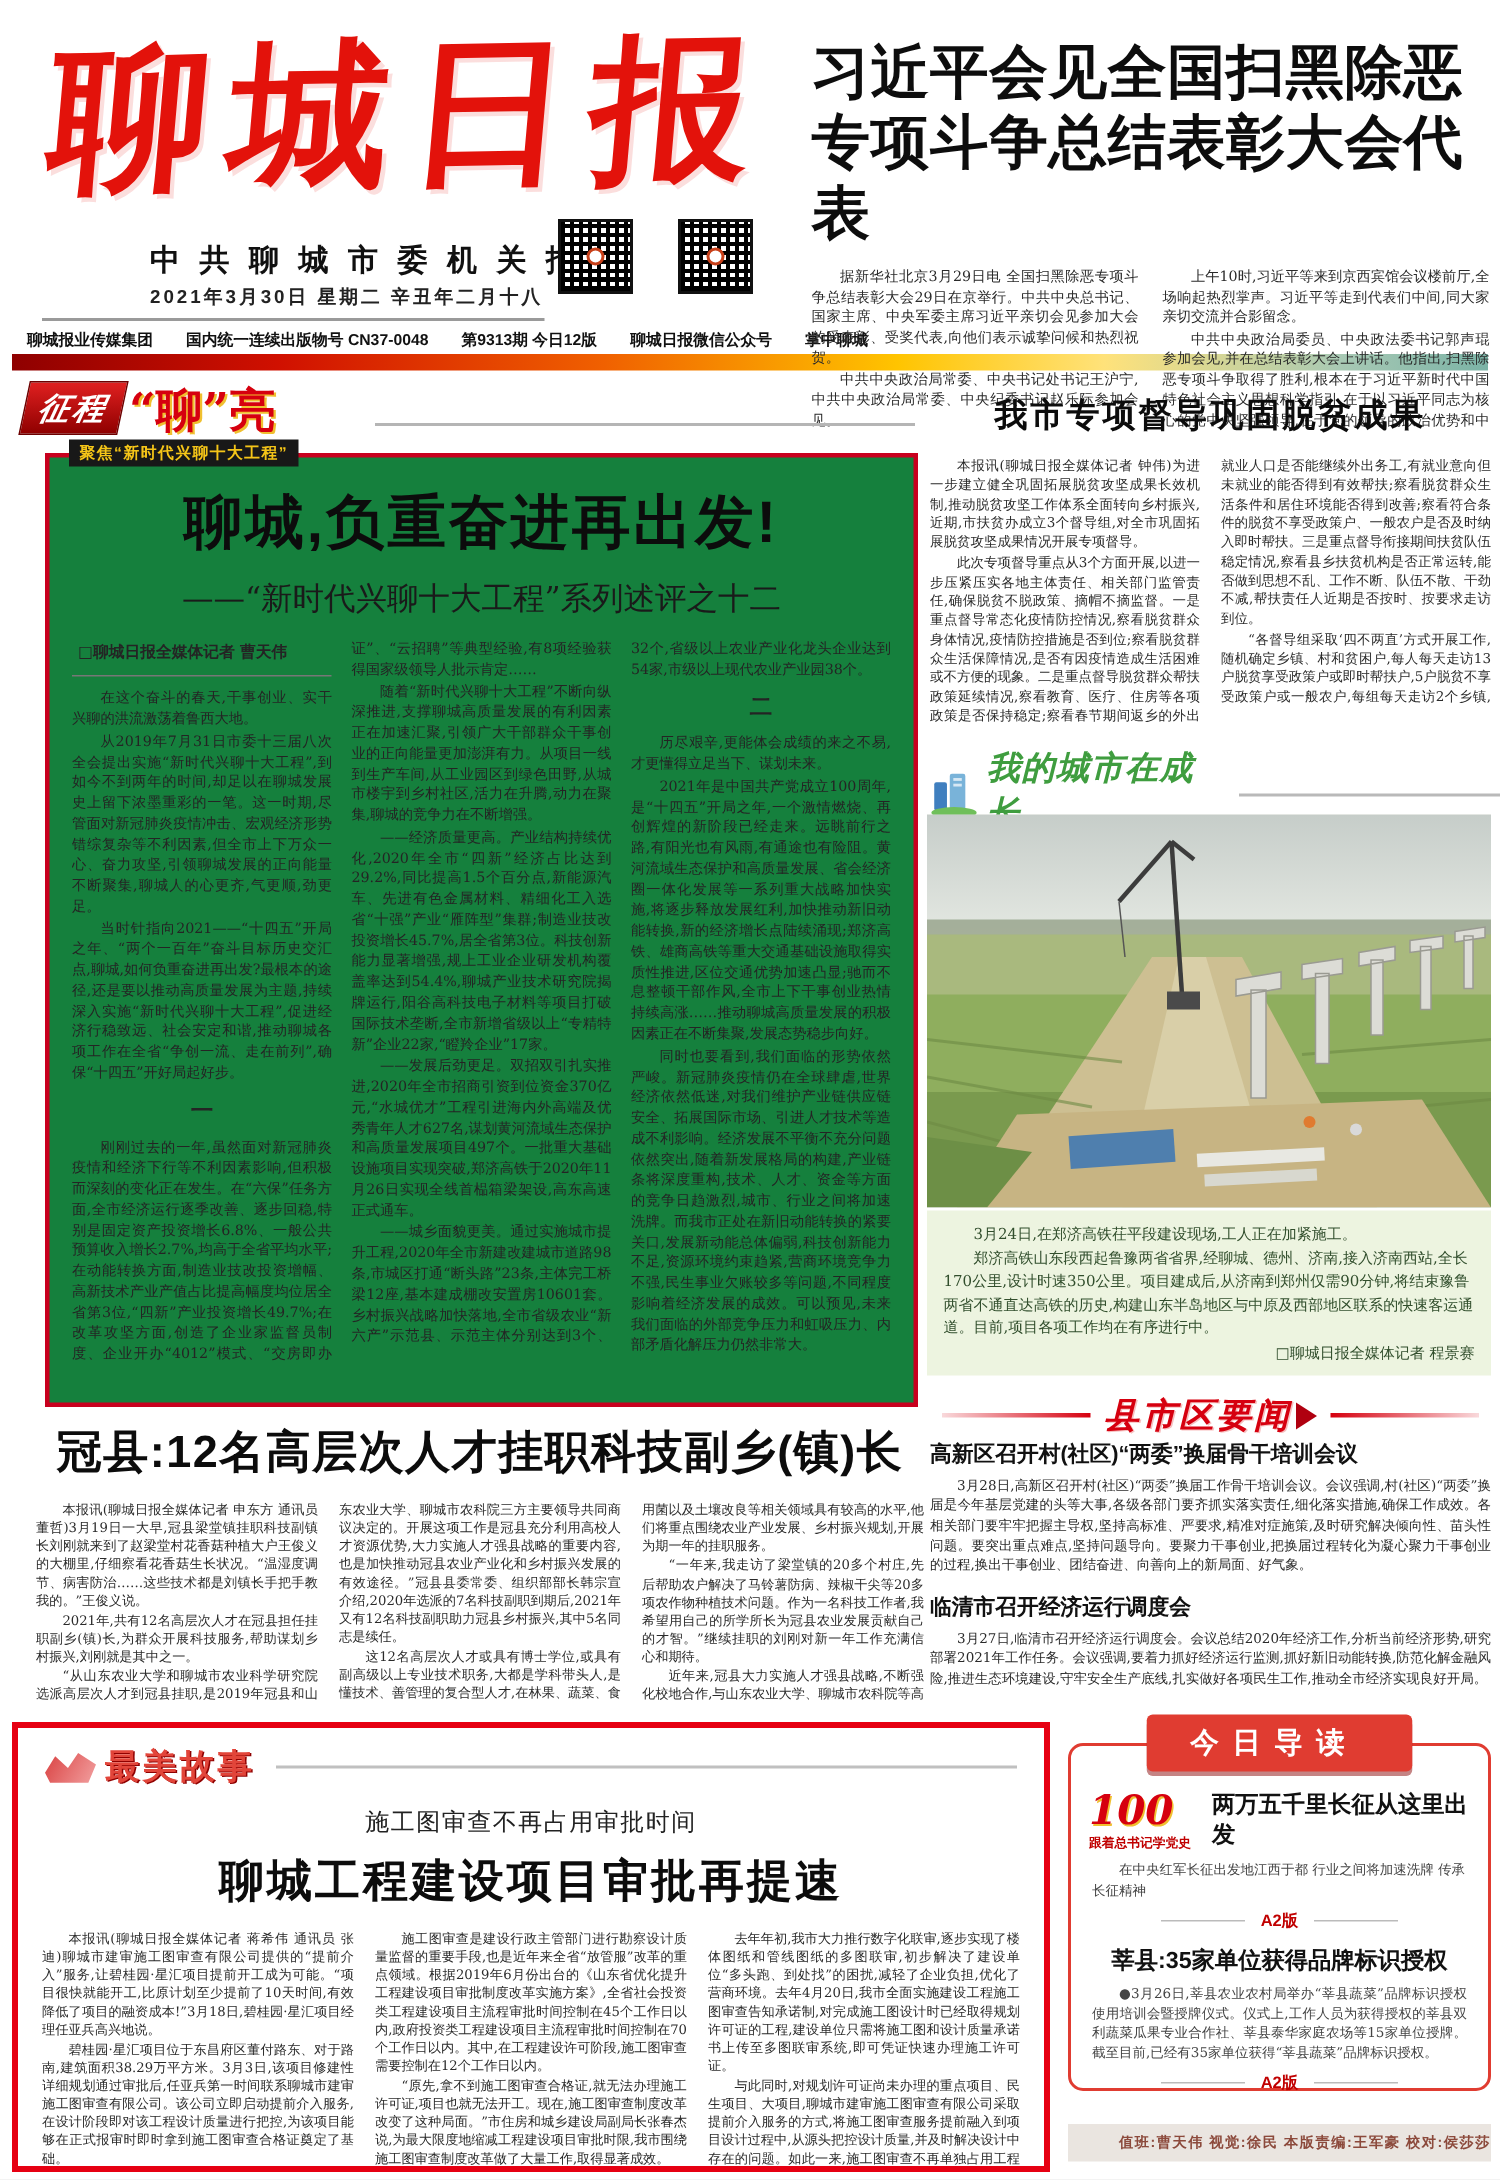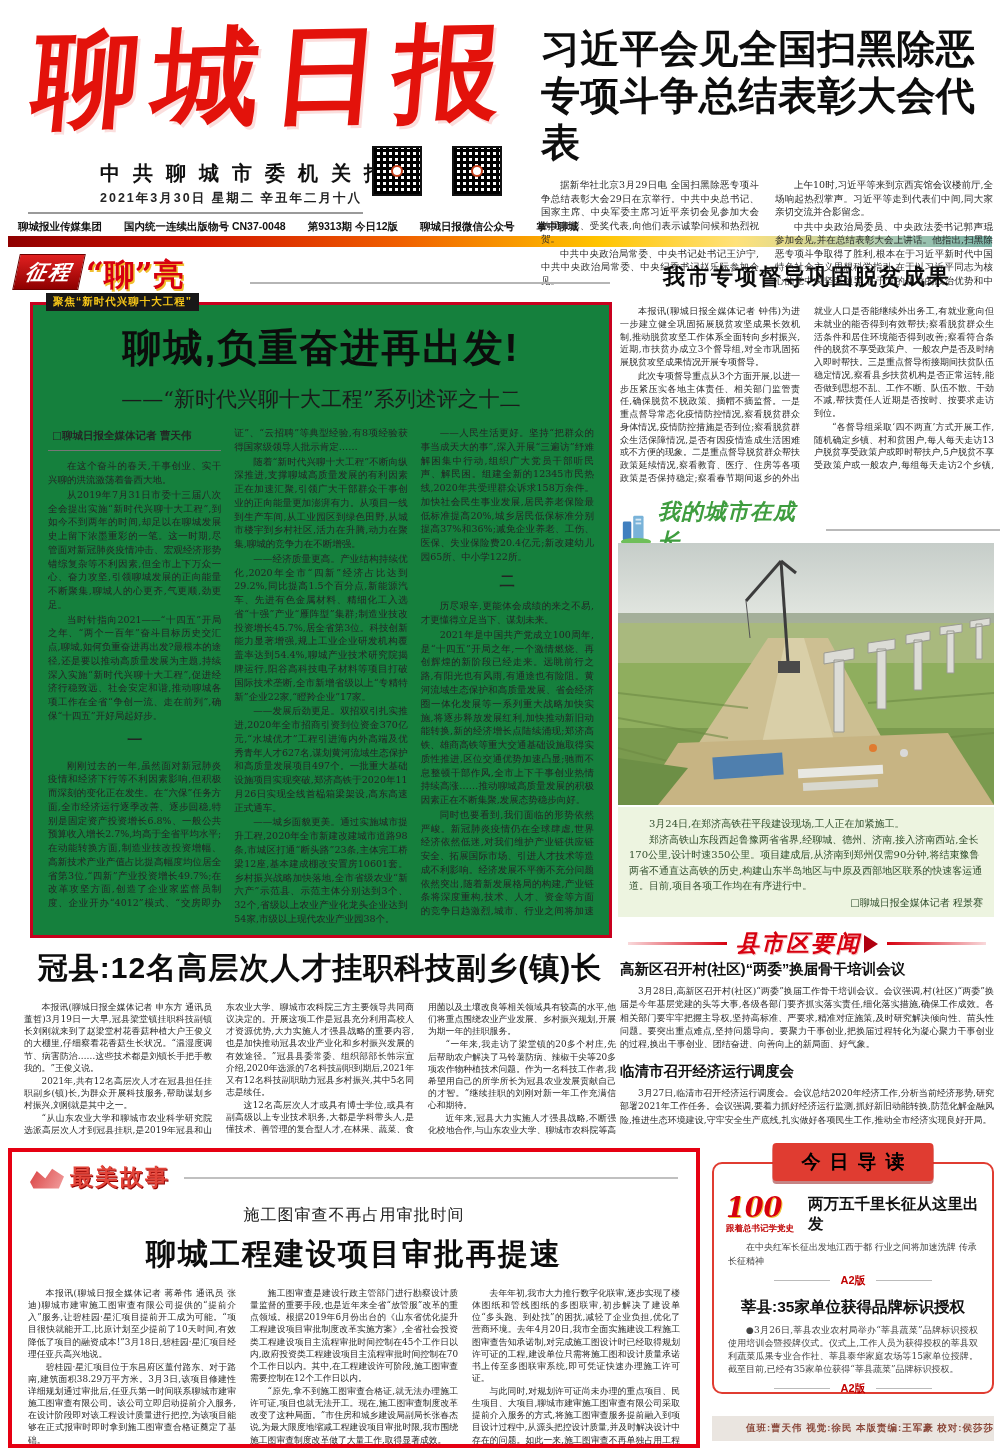--- a/index.html
+++ b/index.html
@@ -105,22 +105,22 @@
       text-shadow:1px 1px 0 #8f0000;font-family:"DejaVu Serif",serif;}
   .sb-line{flex:1;height:2px;background:#c0c0c0;margin-left:14px;}
   .kicker{margin-top:12px;text-align:center;font-size:16px;color:#222;letter-spacing:1px;}
   .approval-box h2{margin:8px 0 0;text-align:center;font-size:30px;font-weight:900;letter-spacing:2px;color:#0c0c0c;}
   .approval-cols{margin:12px 16px 0;column-count:3;column-gap:14px;font-size:8.8px;line-height:1.38;height:170px;
       overflow:hidden;text-align:justify;font-family:"DejaVu Serif",serif;color:#2a2a2a;}
 
   
   .guide-box{position:absolute;left:712px;top:1162px;width:282px;height:232px;border:2px solid #e03c31;
       border-radius:10px;background:#fff;box-sizing:border-box;}
-  .guide-ribbon{position:absolute;left:50%;top:-21px;transform:translateX(-50%);background:#e03c31;color:#000000;
-      font-weight:900;font-size:19px;letter-spacing:9px;padding:6px 20px 6px 29px;border-radius:4px;
+  .guide-ribbon{position:absolute;left:50%;top:-21px;transform:translateX(-50%);background:#e03c31;color:#ffffff;
+      font-weight:900;font-size:19px;letter-spacing:9px;padding:6px 36px 6px 29px;border-radius:4px;
       box-shadow:0 3px 0 rgba(140,10,10,.5);white-space:nowrap;}
   .g-item1{display:flex;gap:8px;margin:30px 12px 0;align-items:flex-start;}
   .logo100{flex:0 0 74px;}
   .logo100 .num{font-size:27px;font-weight:900;font-style:italic;color:#d6000f;line-height:1;
       font-family:"DejaVu Serif",serif;text-shadow:1px 1px 0 #f0c030;}
   .logo100 .sub{margin-top:2px;font-size:8.5px;font-weight:bold;color:#c00000;}
   .g-title{font-size:15.5px;font-weight:900;color:#111;line-height:1.3;}
   .g-sum{margin:6px 14px 0;font-size:9px;line-height:1.5;color:#444;font-family:"DejaVu Serif",serif;text-indent:2em;}
   .g-page{display:flex;align-items:center;gap:10px;justify-content:center;margin-top:5px;}
   .g-page .ln{width:56px;height:1px;background:#bbb;}
@@ -178,21 +178,20 @@
       <div class="byline">□聊城日报全媒体记者 曹天伟</div>
     <p class="para">在这个奋斗的春天,干事创业、实干兴聊的洪流激荡着鲁西大地。</p>
         <p class="para">从2019年7月31日市委十三届八次全会提出实施“新时代兴聊十大工程”,到如今不到两年的时间,却足以在聊城发展史上留下浓墨重彩的一笔。这一时期,尽管面对新冠肺炎疫情冲击、宏观经济形势错综复杂等不利因素,但全市上下万众一心、奋力攻坚,引领聊城发展的正向能量不断聚集,聊城人的心更齐,气更顺,劲更足。</p>
         <p class="para">当时针指向2021——“十四五”开局之年、“两个一百年”奋斗目标历史交汇点,聊城,如何负重奋进再出发?最根本的途径,还是要以推动高质量发展为主题,持续深入实施“新时代兴聊十大工程”,促进经济行稳致远、社会安定和谐,推动聊城各项工作在全省“争创一流、走在前列”,确保“十四五”开好局起好步。</p>
         <p class="secmark">一</p>
         <p class="para">刚刚过去的一年,虽然面对新冠肺炎疫情和经济下行等不利因素影响,但积极而深刻的变化正在发生。在“六保”任务方面,全市经济运行逐季改善、逐步回稳,特别是固定资产投资增长6.8%、一般公共预算收入增长2.7%,均高于全省平均水平;在动能转换方面,制造业技改投资增幅、高新技术产业产值占比提高幅度均位居全省第3位,“四新”产业投资增长49.7%;在改革攻坚方面,创造了企业家监督员制度、企业开办“4012”模式、“交房即办证”、“云招聘”等典型经验,有8项经验获得国家级领导人批示肯定……</p>
         <p class="para">随着“新时代兴聊十大工程”不断向纵深推进,支撑聊城高质量发展的有利因素正在加速汇聚,引领广大干部群众干事创业的正向能量更加澎湃有力。从项目一线到生产车间,从工业园区到绿色田野,从城市楼宇到乡村社区,活力在升腾,动力在聚集,聊城的竞争力在不断增强。</p>
         <p class="para">——经济质量更高。产业结构持续优化,2020年全市“四新”经济占比达到29.2%,同比提高1.5个百分点,新能源汽车、先进有色金属材料、精细化工入选省“十强”产业“雁阵型”集群;制造业技改投资增长45.7%,居全省第3位。科技创新能力显著增强,规上工业企业研发机构覆盖率达到54.4%,聊城产业技术研究院揭牌运行,阳谷高科技电子材料等项目打破国际技术垄断,全市新增省级以上“专精特新”企业22家,“瞪羚企业”17家。</p>
         <p class="para">——发展后劲更足。双招双引扎实推进,2020年全市招商引资到位资金370亿元,“水城优才”工程引进海内外高端及优秀青年人才627名,谋划黄河流域生态保护和高质量发展项目497个。一批重大基础设施项目实现突破,郑济高铁于2020年11月26日实现全线首榀箱梁架设,高东高速正式通车。</p>
         <p class="para">——城乡面貌更美。通过实施城市提升工程,2020年全市新建改建城市道路98条,市城区打通“断头路”23条,主体完工桥梁12座,基本建成棚改安置房10601套。乡村振兴战略加快落地,全市省级农业“新六产”示范县、示范主体分别达到3个、32个,省级以上农业产业化龙头企业达到54家,市级以上现代农业产业园38个。</p>
-        <p class="para">——人民生活更好。坚持“把群众的事当成天大的事”,深入开展“三遍访”纾难解困集中行动,组织广大党员干部听民声、解民困。组建全新的12345市民热线,2020年共受理群众诉求158万余件。加快社会民生事业发展,居民养老保险最低标准提高20%,城乡居民低保标准分别提高37%和36%;减免企业养老、工伤、医保、失业保险费20.4亿元;新改建幼儿园65所、中小学122所。</p>
         <p class="secmark">二</p>
         <p class="para">历尽艰辛,更能体会成绩的来之不易,才更懂得立足当下、谋划未来。</p>
         <p class="para">2021年是中国共产党成立100周年,是“十四五”开局之年,一个激情燃烧、再创辉煌的新阶段已经走来。远眺前行之路,有阳光也有风雨,有通途也有险阻。黄河流域生态保护和高质量发展、省会经济圈一体化发展等一系列重大战略加快实施,将逐步释放发展红利,加快推动新旧动能转换,新的经济增长点陆续涌现;郑济高铁、雄商高铁等重大交通基础设施取得实质性推进,区位交通优势加速凸显;驰而不息整顿干部作风,全市上下干事创业热情持续高涨……推动聊城高质量发展的积极因素正在不断集聚,发展态势稳步向好。</p>
         <p class="para">同时也要看到,我们面临的形势依然严峻。新冠肺炎疫情仍在全球肆虐,世界经济依然低迷,对我们维护产业链供应链安全、拓展国际市场、引进人才技术等造成不利影响。经济发展不平衡不充分问题依然突出,随着新发展格局的构建,产业链条将深度重构,技术、人才、资金等方面的竞争日趋激烈,城市、行业之间将加速洗牌。而我市正处在新旧动能转换的紧要关口,发展新动能总体偏弱,科技创新能力不足,资源环境约束趋紧,营商环境竞争力不强,民生事业欠账较多等问题,不同程度影响着经济发展的成效。可以预见,未来我们面临的外部竞争压力和虹吸压力、内部矛盾化解压力仍然非常大。</p>
       </div>
   </div>
 
   <div class="poverty">
     <h2>我市专项督导巩固脱贫成果</h2>
     <div class="poverty-cols">

